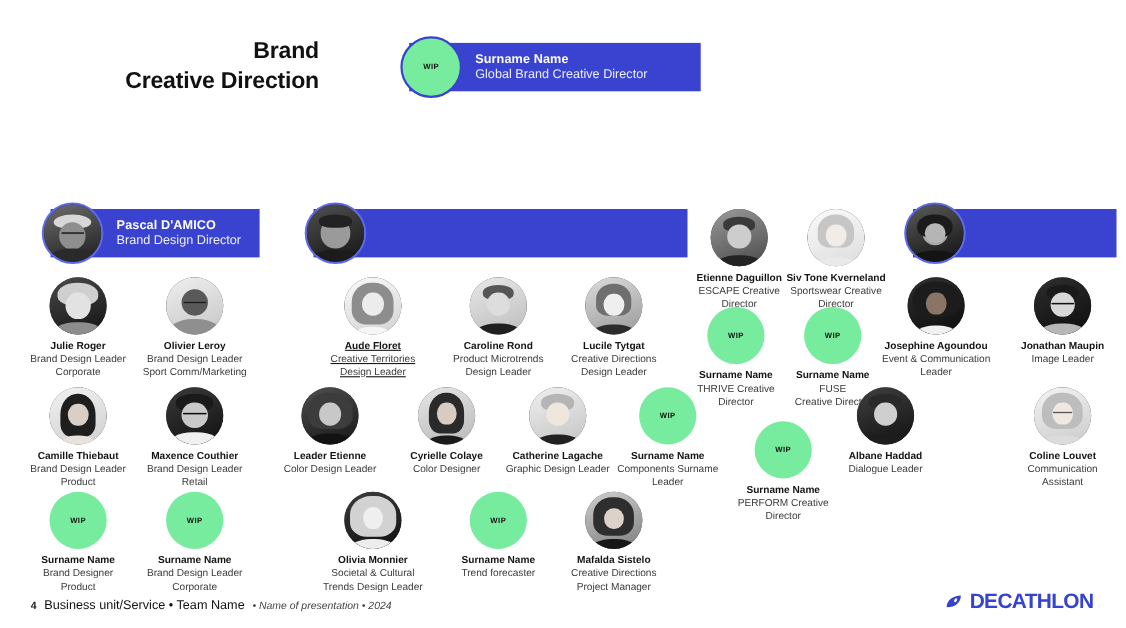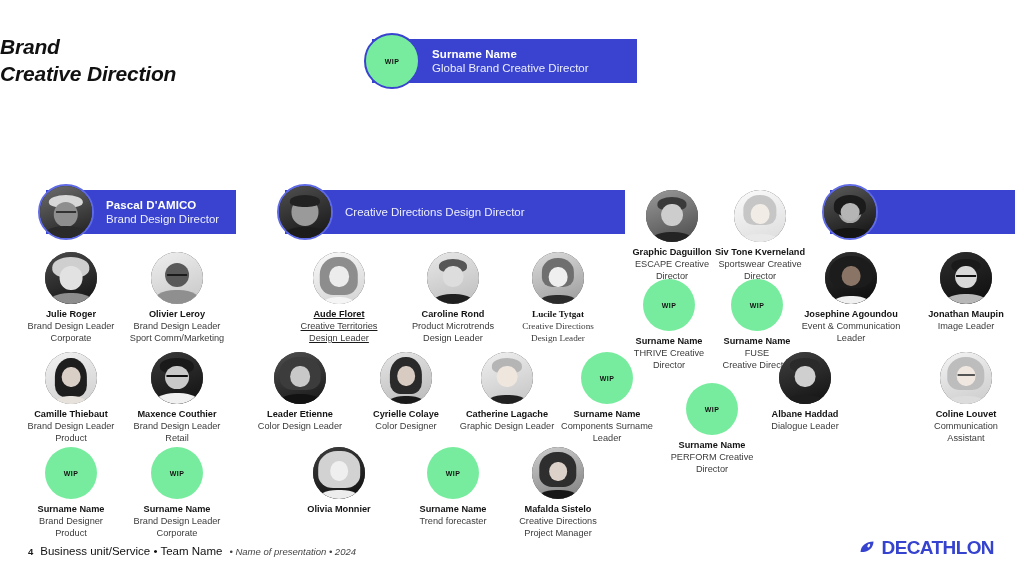--- a/index.html
+++ b/index.html
@@ -16,27 +16,27 @@
     color: #1a1a1a;
     -webkit-font-smoothing: antialiased;
   }
 
   
   .slide-title {
     position: absolute;
     left: 0px;
     top: 34px;
     width: 290px;
+    text-align: right;
     font-size: 21px;
     font-weight: bold;
     line-height: 1.28;
     letter-spacing: -0.2px;
     color: #111111;
     white-space: pre-line;
-    font-style: italic;
   }
 
   
   .pill {
     position: absolute;
     height: 44px;
     background: #3943cf;
     display: flex;
     align-items: center;
   }
@@ -222,21 +222,20 @@
 <div class="pill" style="left:285px; top:190px; width:340px;">
   <div class="pill-avatar">
     <div class="ph">
       <div class="bg" style="background:linear-gradient(160deg,#505050,#141414);"></div>
       <div class="head" style="top:24%;width:52%;height:52%;background:#9a9a9a;"></div>
       <div class="hair" style="top:18%;width:58%;height:22%;background:#222;"></div>
       <div class="torso" style="width:98%;height:40%;background:#1c1c1c;"></div>
     </div>
   </div>
   <div class="pill-text">
-    <div class="pill-role">Creative Directions Design Director</div>
   </div>
 </div>
 
 <div class="pill" style="left:830px; top:190px; width:185px;">
   <div class="pill-avatar">
     <div class="ph">
       <div class="bg" style="background:linear-gradient(160deg,#5b5b5b,#101010);"></div>
       <div class="head" style="top:26%;width:44%;height:46%;background:#a8a8a8;"></div>
       <div class="hair" style="top:18%;width:62%;height:40%;background:#1b1b1b;border-radius:50% 50% 38% 38%;"></div>
       <div class="head" style="top:32%;width:36%;height:36%;background:#b5b5b5;"></div>
@@ -336,21 +335,21 @@
         <div class="bg" style="background:linear-gradient(160deg,#e8e8e8,#bdbdbd);"></div>
       <div class="hair" style="top:14%;width:54%;height:26%;background:#565656;"></div>
       <div class="head" style="top:26%;width:40%;height:42%;background:#ddd;"></div>
       <div class="torso" style="width:90%;height:38%;background:#1f1f1f;"></div>
       </div>
   </div>
   <div class="n-name">Caroline Rond</div>
   <div class="n-role">Product Microtrends
 Design Leader</div>
 </div>
-<div class="node" style="left:494px; top:252px;font-family:Liberation Serif, serif;">
+<div class="node" style="left:494px; top:252px;">
   <div class="circle">
     <div class="ph">
         <div class="bg" style="background:linear-gradient(160deg,#dcdcdc,#9a9a9a);"></div>
       <div class="hair" style="top:12%;width:62%;height:56%;background:#6f6f6f;border-radius:48% 48% 32% 32%;"></div>
       <div class="head" style="top:28%;width:36%;height:40%;background:#efefef;"></div>
       <div class="torso" style="width:86%;height:36%;background:#2b2b2b;"></div>
       </div>
   </div>
   <div class="n-name">Lucile Tytgat</div>
   <div class="n-role">Creative Directions
@@ -405,20 +404,22 @@
 <div class="node" style="left:275px; top:447px;">
   <div class="circle">
     <div class="ph">
         <div class="bg" style="background:linear-gradient(160deg,#3d3d3d,#0f0f0f);"></div>
       <div class="hair" style="top:8%;width:80%;height:70%;background:#d2d2d2;border-radius:46% 46% 36% 36%;"></div>
       <div class="head" style="top:26%;width:34%;height:40%;background:#efefef;"></div>
       <div class="torso" style="width:88%;height:36%;background:#ededed;"></div>
       </div>
   </div>
   <div class="n-name">Olivia Monnier</div>
+  <div class="n-role">Societal &amp; Cultural
+Trends Design Leader</div>
 </div>
 <div class="node" style="left:389px; top:447px;">
   <div class="circle wip">
     <span class="wip-label">WIP</span>
   </div>
   <div class="n-name">Surname Name</div>
   <div class="n-role">Trend forecaster</div>
 </div>
 <div class="node" style="left:494px; top:447px;">
   <div class="circle">
@@ -436,21 +437,21 @@
 
 <div class="node" style="left:608px; top:190px;">
   <div class="circle">
     <div class="ph">
         <div class="bg" style="background:linear-gradient(160deg,#9a9a9a,#4a4a4a);"></div>
       <div class="hair" style="top:14%;width:56%;height:26%;background:#3a3a3a;"></div>
       <div class="head" style="top:26%;width:42%;height:44%;background:#cdcdcd;"></div>
       <div class="torso" style="width:92%;height:38%;background:#232323;"></div>
       </div>
   </div>
-  <div class="n-name">Graphic Daguillon</div>
+  <div class="n-name">Etienne Daguillon</div>
   <div class="n-role">ESCAPE Creative
 Director</div>
 </div>
 <div class="node" style="left:696px; top:190px;">
   <div class="circle">
     <div class="ph">
         <div class="bg" style="background:linear-gradient(160deg,#fbfbfb,#dcdcdc);"></div>
       <div class="hair" style="top:10%;width:64%;height:58%;background:#c6c6c6;border-radius:48% 48% 32% 32%;"></div>
       <div class="head" style="top:26%;width:36%;height:40%;background:#f2ece6;"></div>
       <div class="torso" style="width:84%;height:34%;background:#e9e9e9;"></div>

